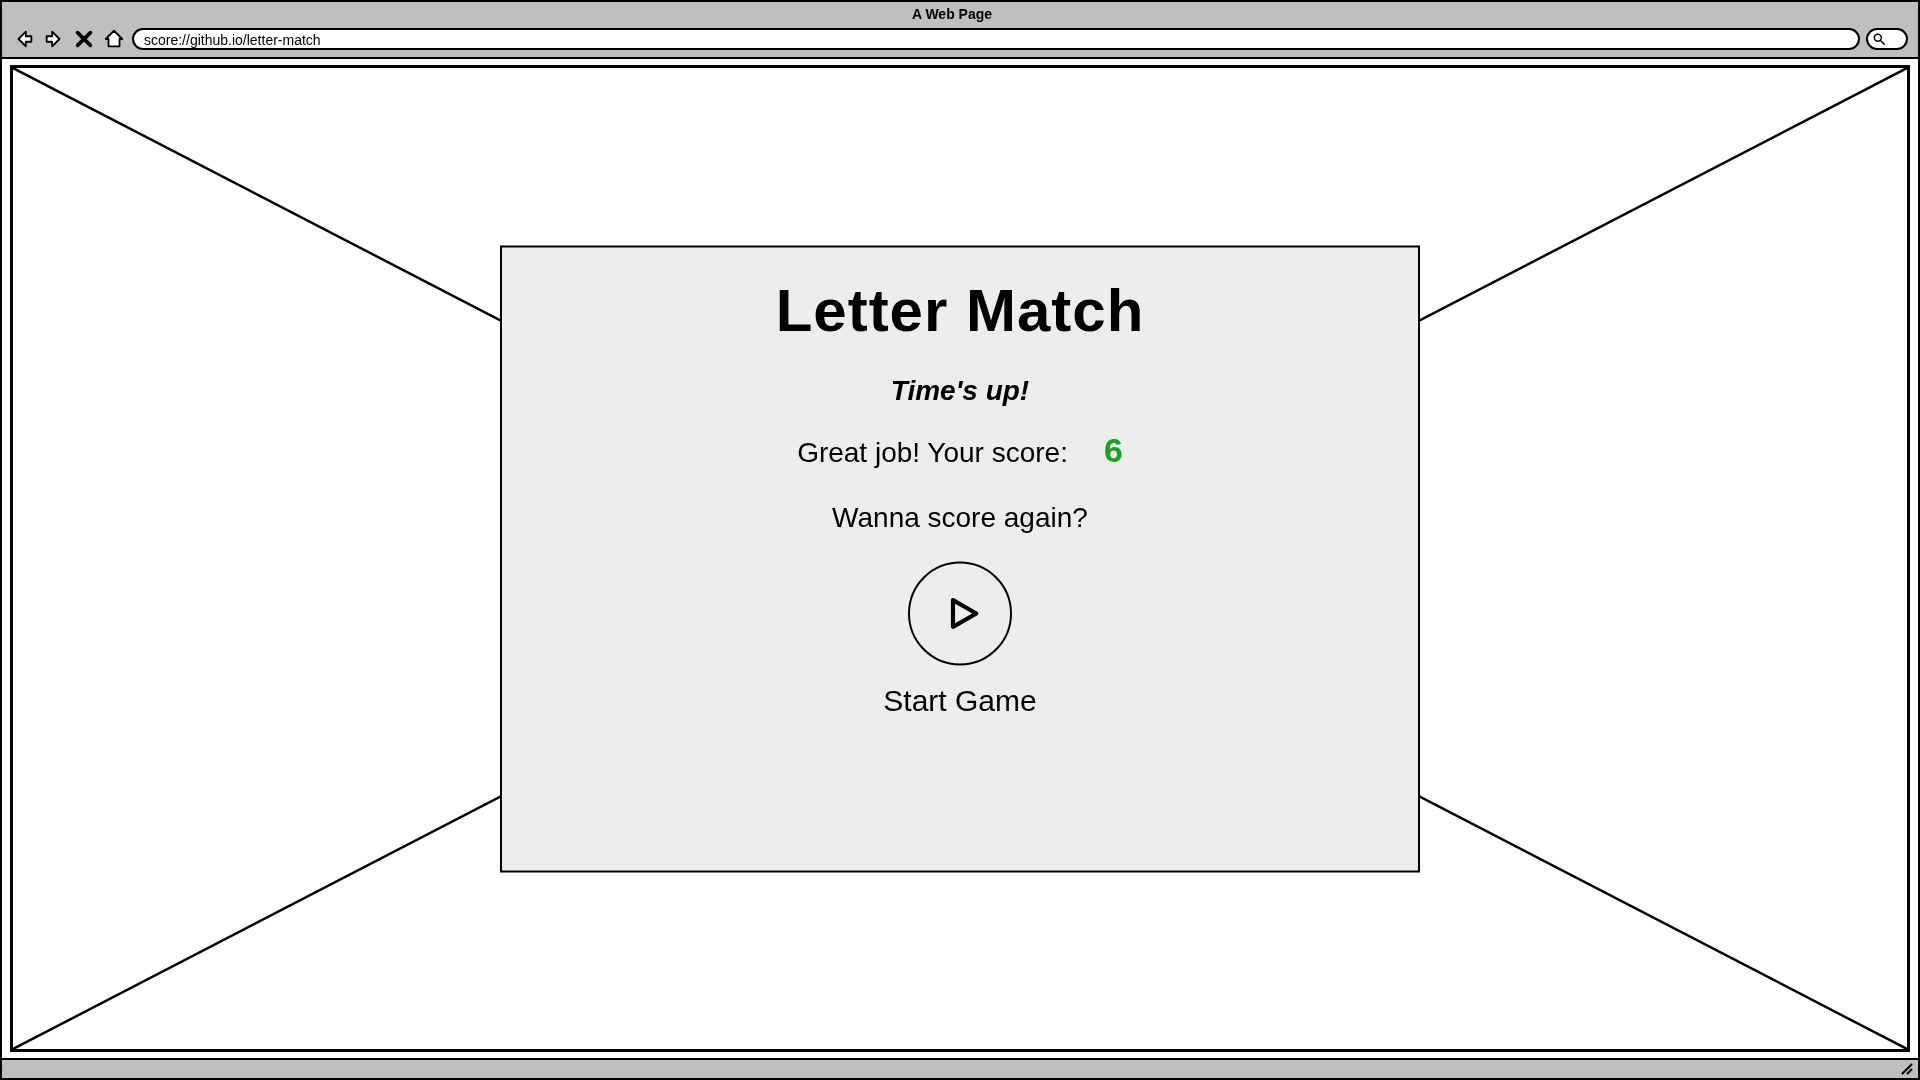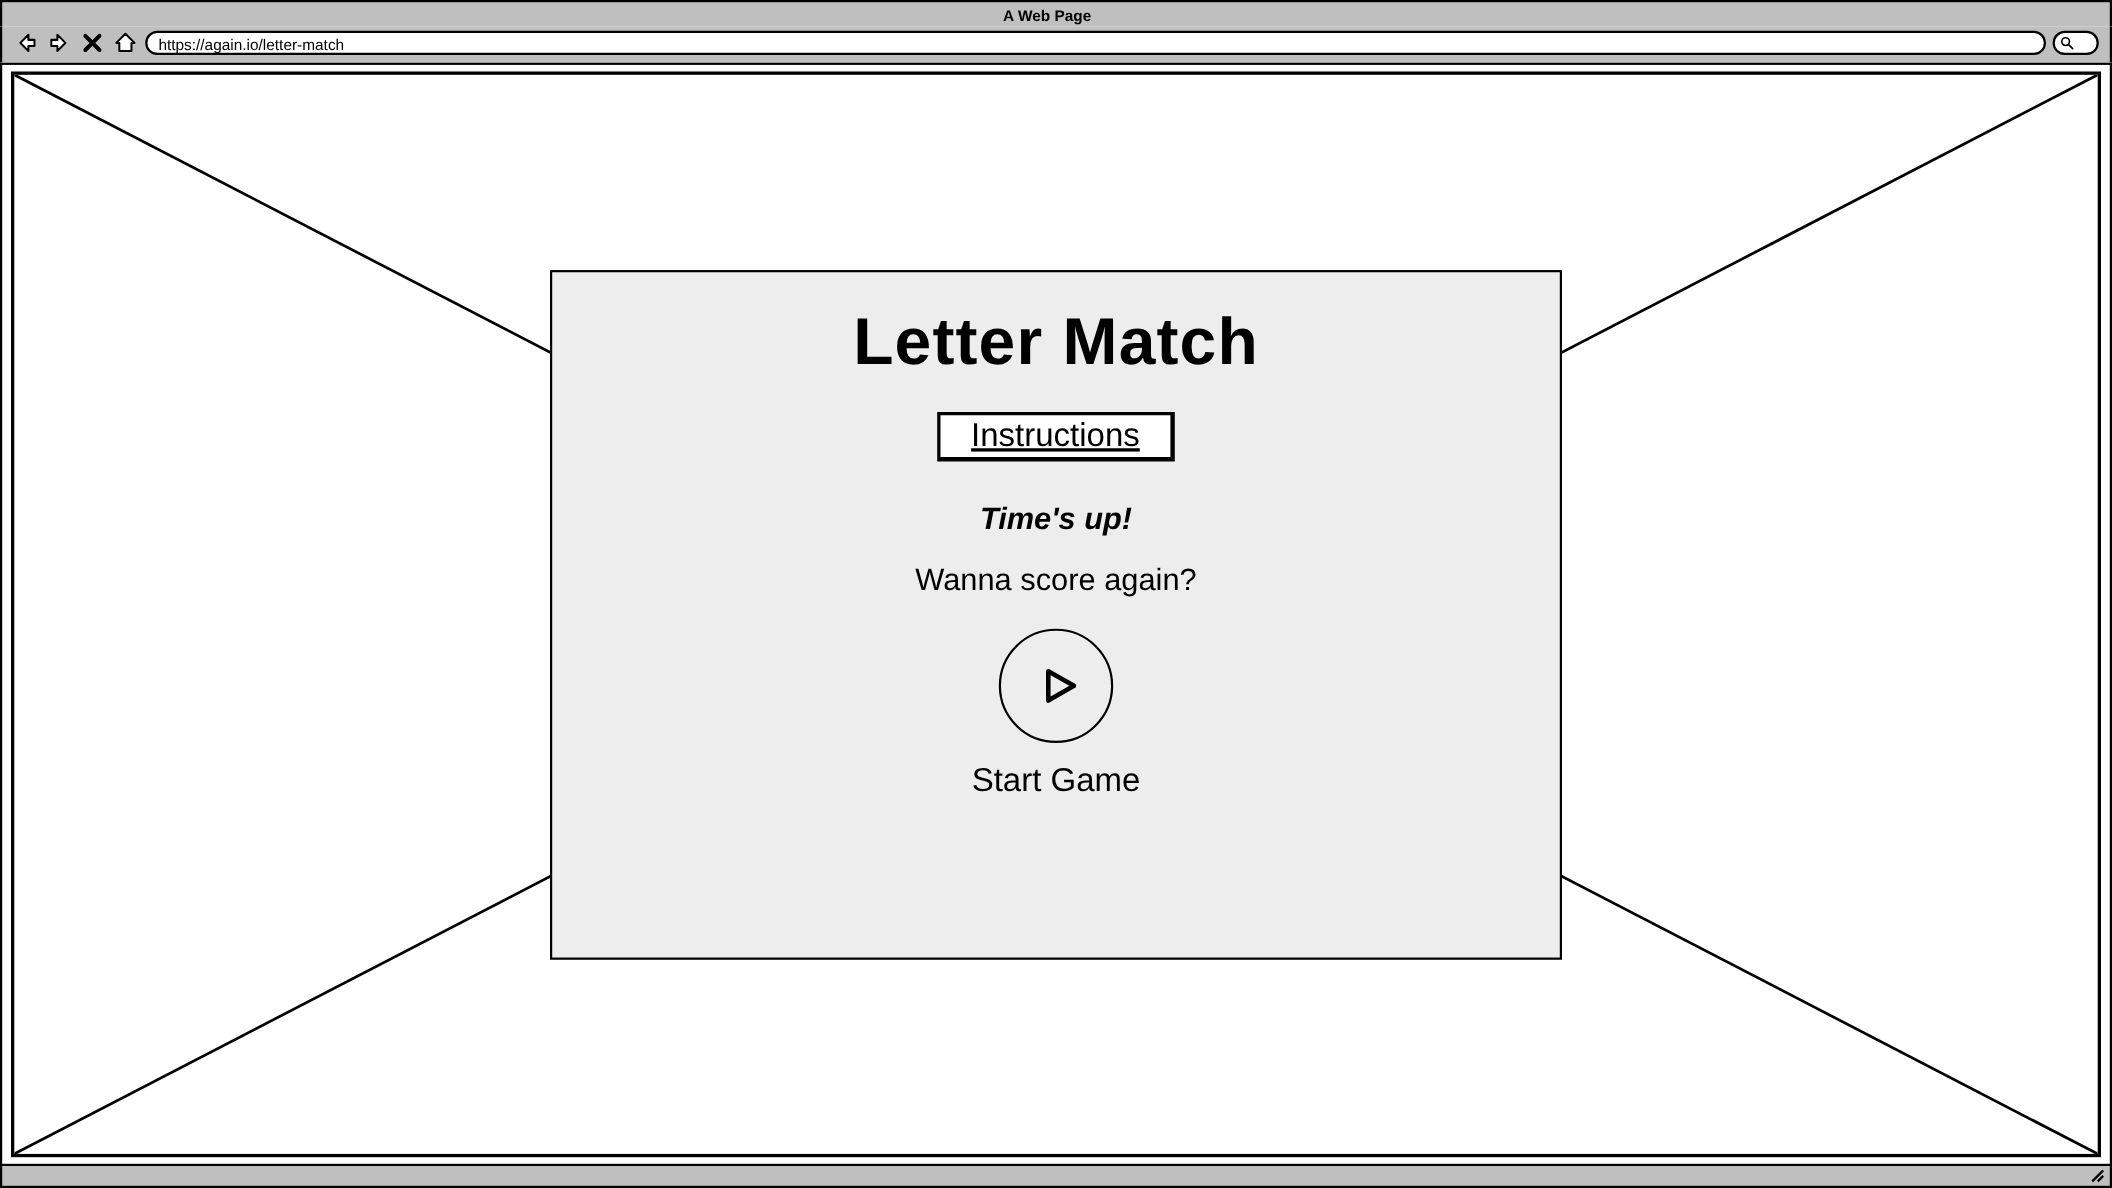--- a/index.html
+++ b/index.html
@@ -236,46 +236,47 @@
       <svg viewBox="0 0 24 24">
         <path d="M5 5 L19 19 M19 5 L5 19" stroke="#000" stroke-width="4" stroke-linecap="round"></path>
       </svg>
     </div>
     <div class="nav-btn">
       <svg viewBox="0 0 24 24">
         <path d="M12 3 L3 12 L6 12 L6 20 L18 20 L18 12 L21 12 Z" fill="#fff" stroke="#000" stroke-width="2" stroke-linejoin="round"></path>
       </svg>
     </div>
     <div class="url-bar">
-      <span>https://again.io/letter-match</span>
+      <span>score://github.io/letter-match</span>
     </div>
     <div class="zoom-pill">
       <svg width="14" height="14" viewBox="0 0 24 24">
         <circle cx="10" cy="10" r="6" fill="none" stroke="#000" stroke-width="2.5"></circle>
         <line x1="15" y1="15" x2="21" y2="21" stroke="#000" stroke-width="2.5" stroke-linecap="round"></line>
       </svg>
     </div>
   </div>
 
   <div class="content-area">
     <div class="inner-frame">
       <svg class="diag-lines" preserveAspectRatio="none" viewBox="0 0 100 100">
         <line x1="0" y1="0" x2="100" y2="100" stroke="#000" stroke-width="0.2"></line>
         <line x1="100" y1="0" x2="0" y2="100" stroke="#000" stroke-width="0.2"></line>
       </svg>
 
       <div class="game-panel">
         <div class="game-title">Letter Match</div>
 
-        <div class="instructions-box">
-          <span>Instructions</span>
+
+        <div class="times-up">Time's up!</div>
+
+        <div class="score-row">
+          <span class="score-label">Great job! Your score:</span>
+          <span class="score-value">6</span>
         </div>
-
-        <div class="times-up">Time's up!</div>
-
 
         <div class="play-again">Wanna score again?</div>
 
         <div class="play-btn">
           <svg viewBox="0 0 24 24">
             <path d="M6 4 L20 12 L6 20 Z" fill="none" stroke="#000" stroke-width="2.5" stroke-linejoin="round"></path>
           </svg>
         </div>
 
         <div class="start-label">Start Game</div>

